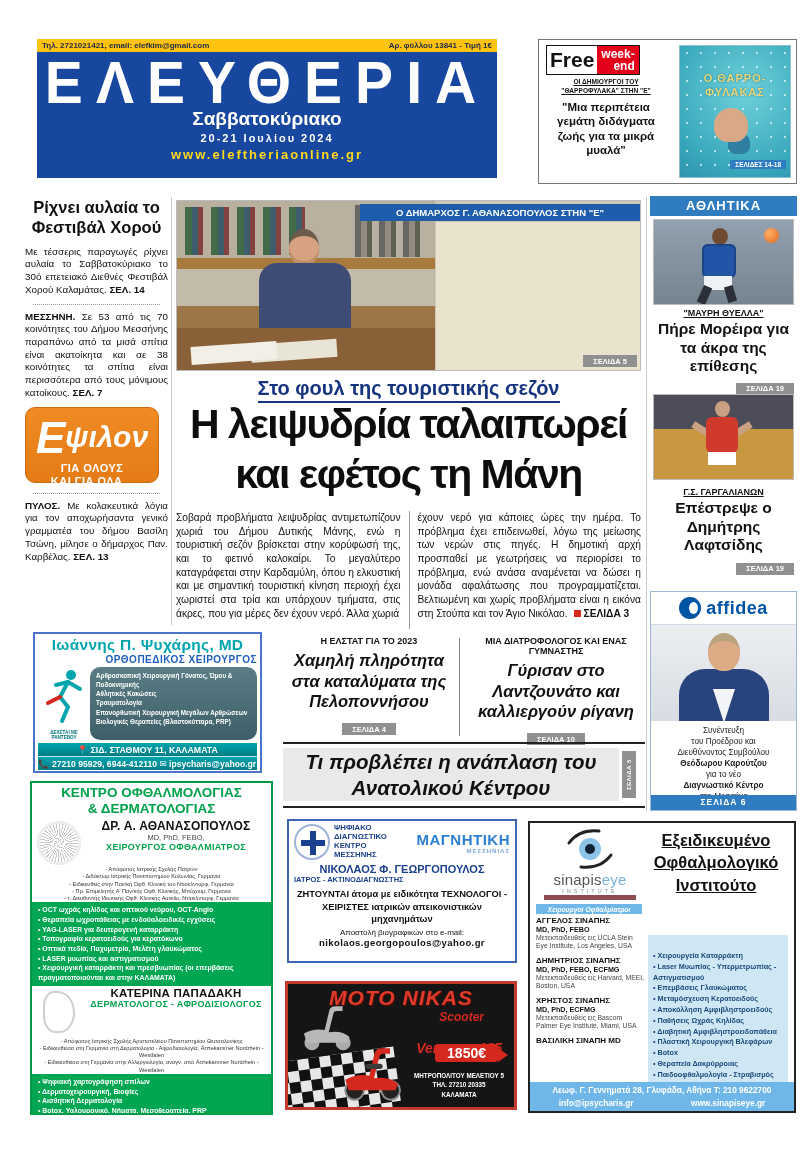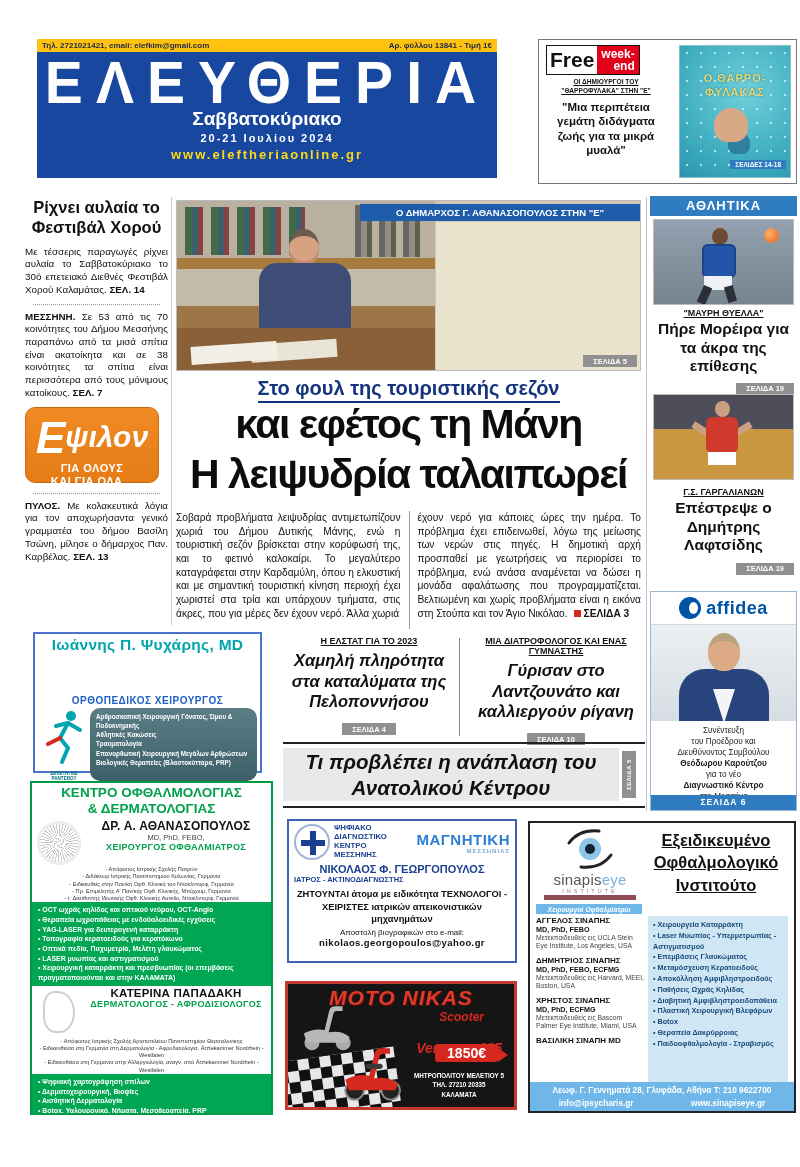--- a/index.html
+++ b/index.html
@@ -122,32 +122,32 @@
   .aff-suit{position:absolute;left:28px;bottom:-6px;width:90px;height:58px;border-radius:26px 26px 0 0;background:#27447c;}
   .aff-shirt{position:absolute;left:62px;bottom:-2px;width:22px;height:34px;background:#f2f4f7;clip-path:polygon(50% 100%,0 0,100% 0);}
   .aff-head2{position:absolute;left:57px;top:8px;width:32px;height:38px;border-radius:50% 50% 46% 46%;
           background:#dcab85;border-top:8px solid #b9a37e;}
   .aff-text{font-size:8.2px;line-height:1.35;text-align:center;padding-top:4px;color:#222;}
   .aff-text .bb{font-weight:bold;}
   .aff-badge{position:absolute;left:0;right:0;bottom:0;height:15px;background:#2f7dc0;color:#fff;
           font-weight:bold;font-size:8.5px;text-align:center;line-height:15px;letter-spacing:1px;}
 
   
-  .midkick{font-size:9px;font-weight:bold;text-decoration:underline;text-align:center;}
+  .midkick{font-size:9px;font-weight:bold;text-align:center;}
   .midhead{font-size:16.5px;font-weight:bold;font-style:italic;text-align:center;line-height:1.25;margin-top:4px;}
   .midbadge{text-align:center;margin-top:6px;}
   .banner{left:283px;top:748px;width:336px;height:53px;background:#e9e9e9;display:flex;align-items:center;justify-content:center;}
   .banner-text{font-size:20.5px;font-weight:bold;font-style:italic;text-align:center;line-height:1.25;}
   .vbadge{left:622px;top:751px;width:14px;height:47px;background:#909090;color:#fff;font-size:6px;font-weight:bold;
           writing-mode:vertical-rl;transform:rotate(180deg);text-align:center;letter-spacing:.5px;line-height:14px;}
 
   
   .psy{left:33px;top:632px;width:229px;height:141px;border:2px solid #4a73c9;background:#fff;padding:2px 3px;}
   .psy-name{color:#00a5ad;font-weight:bold;font-size:15.5px;text-align:center;letter-spacing:.3px;}
-  .psy-title{color:#1e5fc1;font-weight:bold;font-size:10px;text-align:center;letter-spacing:.5px;margin-top:41px;}
+  .psy-title{color:#1e5fc1;font-weight:bold;font-size:10px;text-align:right;letter-spacing:.5px;}
   .psy-row{display:flex;margin-top:2px;}
   .psy-runner{width:52px;position:relative;}
   .psy-note{font-size:4.6px;color:#00747c;font-weight:bold;text-align:center;margin-top:1px;}
   .psy-list{flex:1;background:linear-gradient(#5a7d86,#3e5f68);border-radius:10px;color:#fff;
             font-size:6.3px;font-weight:bold;line-height:1.45;padding:4px 6px;}
   .psy-bar1,.psy-bar2{background:linear-gradient(#00a5ad,#007d86);color:#fff;font-weight:bold;text-align:center;}
   .psy-bar1{font-size:8.8px;margin-top:3px;padding:1.5px 0;}
   .psy-bar2{font-size:8.6px;padding:1.5px 0;border-top:1px solid #bfeef1;}
 
   
@@ -210,21 +210,21 @@
   .sin-title{flex:1;text-align:center;font-size:16.5px;font-weight:900;line-height:1.35;text-decoration:underline;padding-top:2px;}
   .sin-badge{margin:2px 0 0 6px;width:106px;background:#6fb7e8;color:#fff;font-size:6.8px;font-weight:bold;
         font-style:italic;text-align:center;padding:1.5px 0;}
   .sin-cols{display:flex;padding:2px 6px 0;}
   .sin-docs{width:112px;padding-right:4px;}
   .sin-doc{margin-bottom:5px;}
   .sin-dname{font-weight:900;font-size:8px;}
   .sin-dcred{font-weight:900;font-size:7.2px;}
   .sin-dtrain{font-size:6.8px;color:#444;line-height:1.25;}
   .sin-list{flex:1;background:#cfe6f5;color:#1a4a7a;font-size:7.2px;font-weight:bold;line-height:1.5;
-        padding:4px 5px;min-height:182px;}
+        padding:16px 5px;min-height:182px;margin-top:19px;}
   .sin-list div::before{content:"• ";}
   .sin-footer{position:absolute;left:0;right:0;bottom:0;background:#6fb7e8;color:#fff;text-align:center;
         font-weight:bold;font-size:8.3px;line-height:1.5;padding:2px 0;}
   .sin-footer .row2{display:flex;justify-content:space-around;}
   .sin-eyeicon{display:block;margin:0 auto;}
 </style>
 </head>
 <body>
 
 <div class="page">
@@ -297,22 +297,22 @@
     <div class="photo-cap">Ο ΔΗΜΑΡΧΟΣ Γ. ΑΘΑΝΑΣΟΠΟΥΛΟΣ ΣΤΗΝ "Ε"</div>
     <div class="sidepanel">
       <span class="badge side-badge">ΣΕΛΙΔΑ 5</span>
     </div>
   </div>
 
   <div class="abs kicker-main">
     <span>Στο φουλ της τουριστικής σεζόν</span>
   </div>
   <div class="abs headline">
+    <div>Η λειψυδρία ταλαιπωρεί</div>
     <div>και εφέτος τη Μάνη</div>
-    <div>Η λειψυδρία ταλαιπωρεί</div>
   </div>
   <div class="abs bodytext">
     <div class="bodycol">Σοβαρά προβλήματα λειψυδρίας αντιμετωπίζουν χωριά του Δήμου Δυτικής Μάνης, ενώ η τουριστική σεζόν βρίσκεται στην κορύφωσή της, και το φετινό καλοκαίρι. Το μεγαλύτερο καταγράφεται στην Καρδαμύλη, όπου η ελκυστική και με σημαντική τουριστική κίνηση περιοχή έχει χωριστεί στα τρία και υπάρχουν τμήματα, στις άκρες, που για μέρες δεν έχουν νερό. Άλλα χωριά</div>
     <div class="bodycol"><span>έχουν νερό για κάποιες ώρες την ημέρα. Το πρόβλημα έχει επιδεινωθεί, λόγω της μείωσης των νερών στις πηγές. Η δημοτική αρχή προσπαθεί με γεωτρήσεις να περιορίσει το πρόβλημα, ενώ ανάσα αναμένεται να δώσει η μονάδα αφαλάτωσης που προγραμματίζεται. Βελτιωμένη και χωρίς προβλήματα είναι η εικόνα στη Στούπα και τον Άγιο Νικόλαο.</span><span class="redsq"></span><span class="pg3">ΣΕΛΙΔΑ 3</span></div>
   </div>
 
   <div class="abs sports-header">ΑΘΛΗΤΙΚΑ</div>
   <div class="abs sphoto soccer" style="top:219px;">
     <div class="soc-ball"></div>
     <div class="soc-head"></div>

